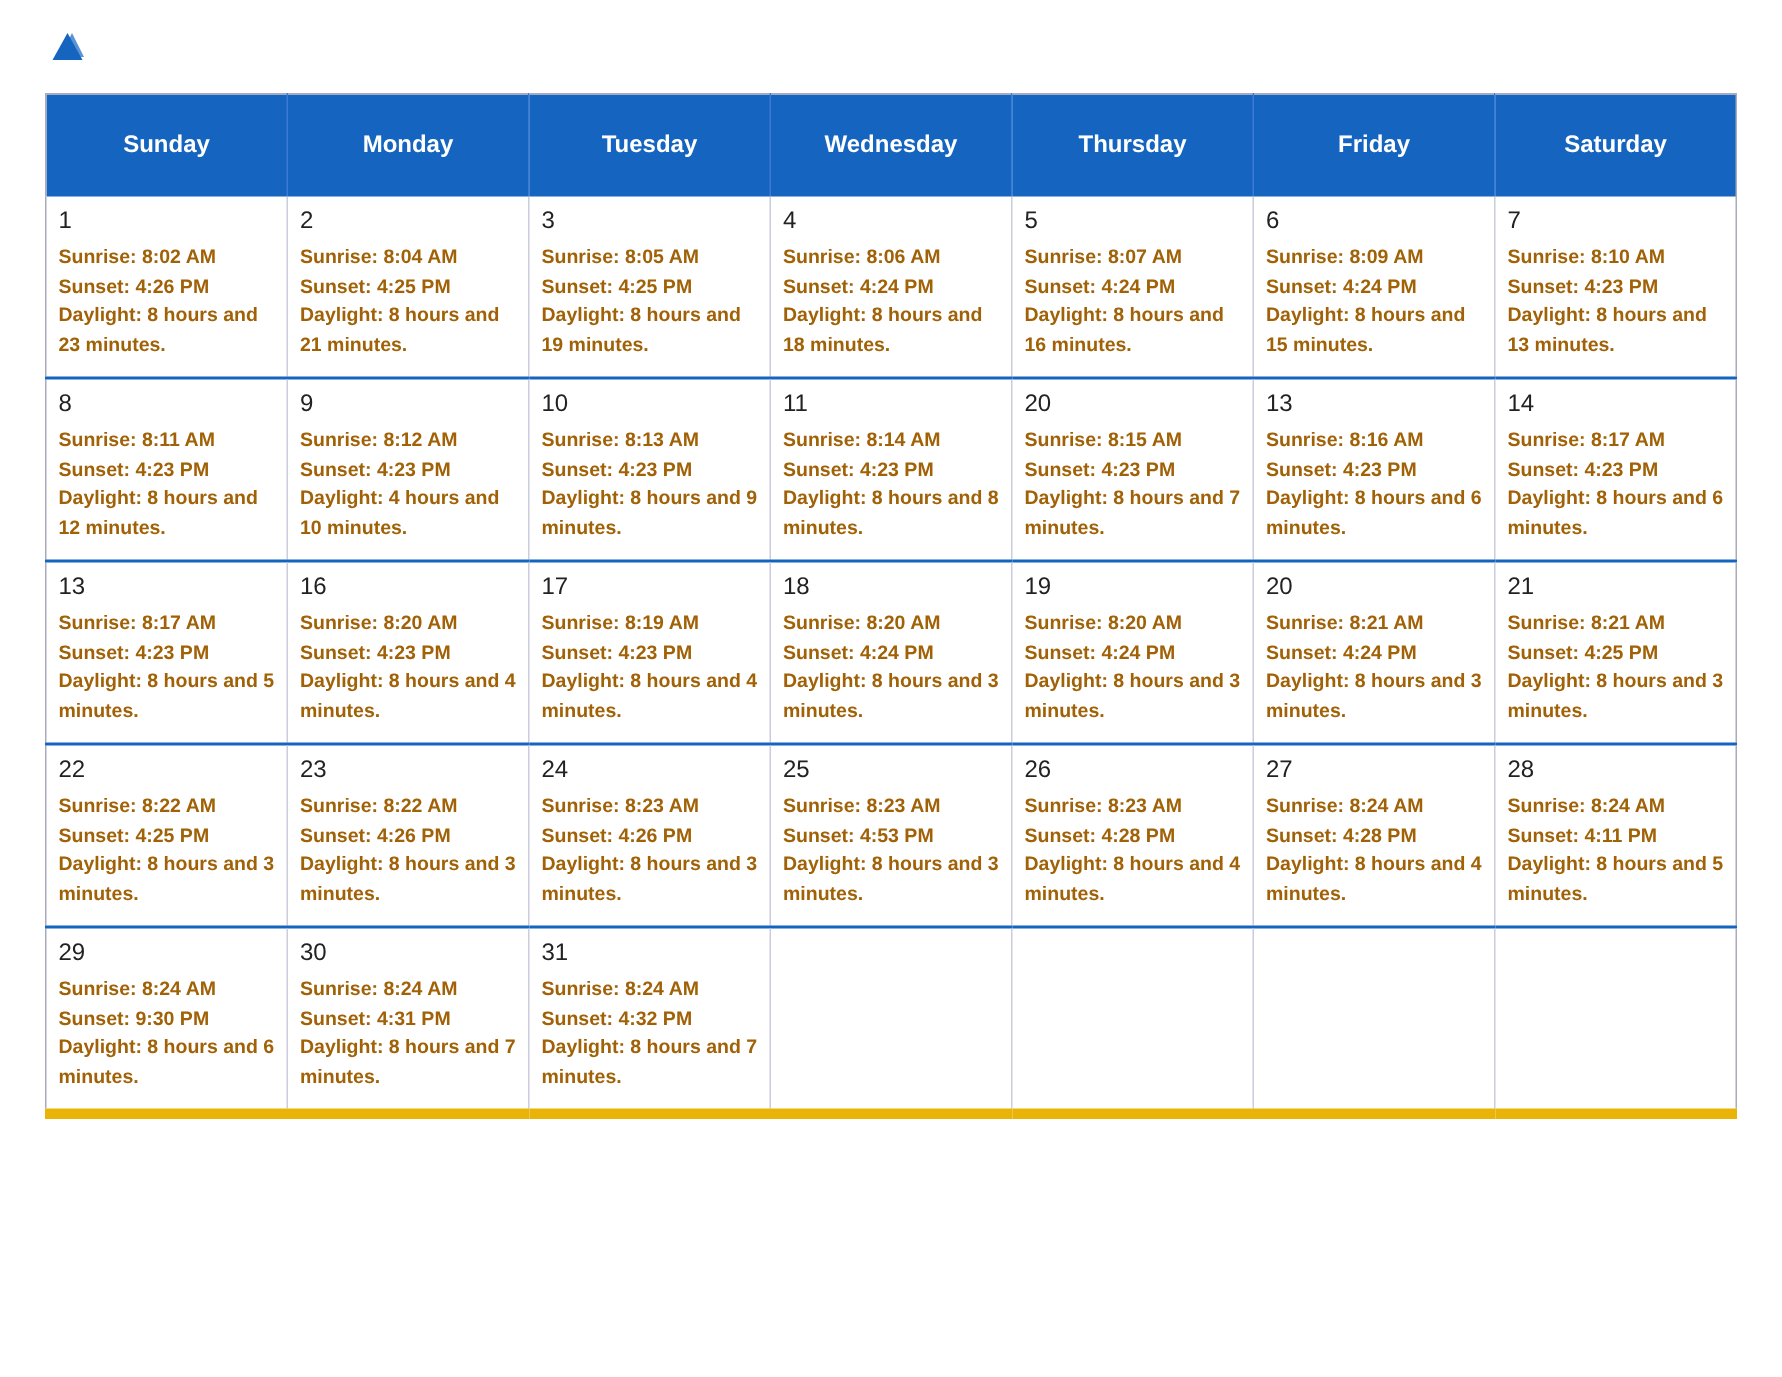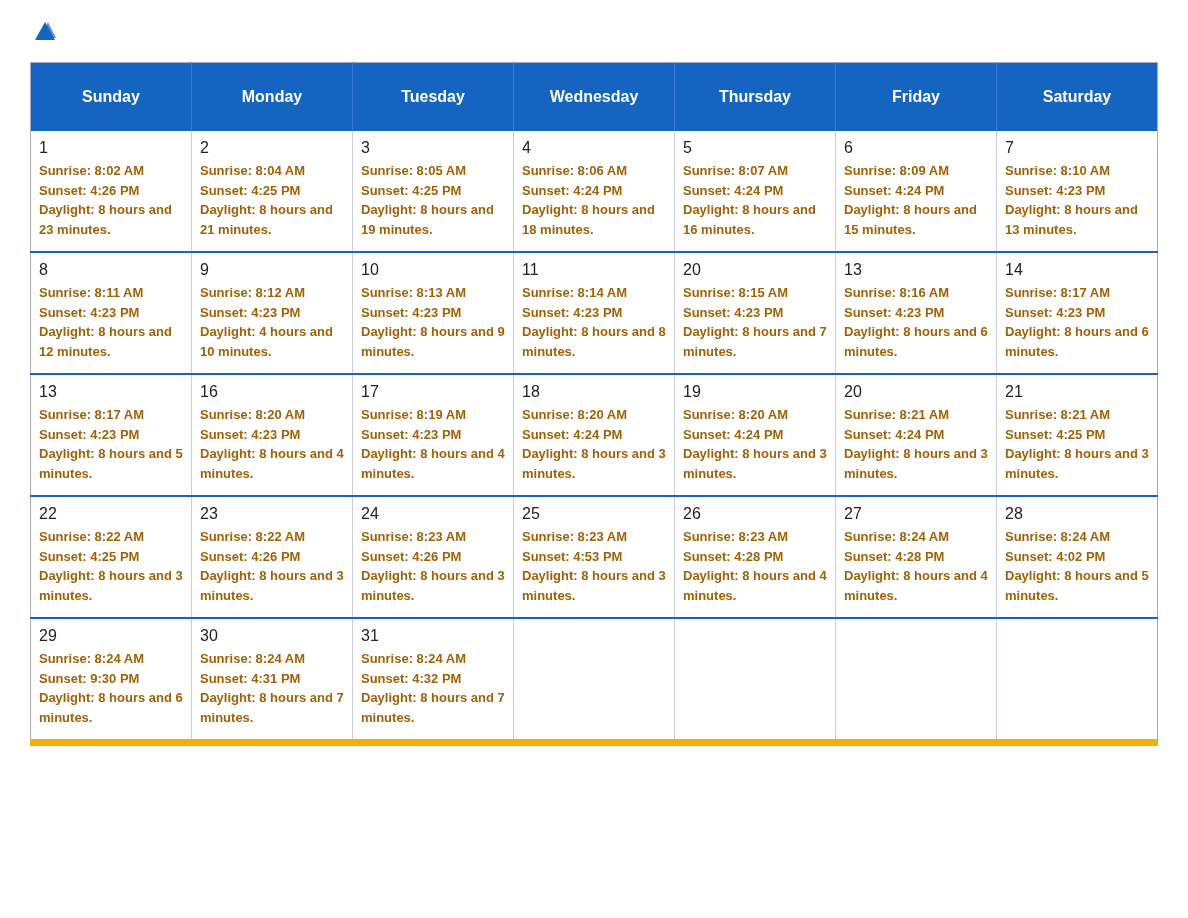--- a/index.html
+++ b/index.html
@@ -359,21 +359,21 @@
         <div class="day-info">
           <span>Sunrise: 8:24 AM</span><br>
           <span>Sunset: 4:28 PM</span><br>
           <span>Daylight: 8 hours and 4 minutes.</span>
         </div>
       </td>
         <td>
         <span class="day-number">28</span>
         <div class="day-info">
           <span>Sunrise: 8:24 AM</span><br>
-          <span>Sunset: 4:02 PM</span><br>
+          <span>Sunset: 4:11 PM</span><br>
           <span>Daylight: 8 hours and 5 minutes.</span>
         </div>
       </td>
       </tr>
       <tr>
         <td>
         <span class="day-number">29</span>
         <div class="day-info">
           <span>Sunrise: 8:24 AM</span><br>
           <span>Sunset: 9:30 PM</span><br>

